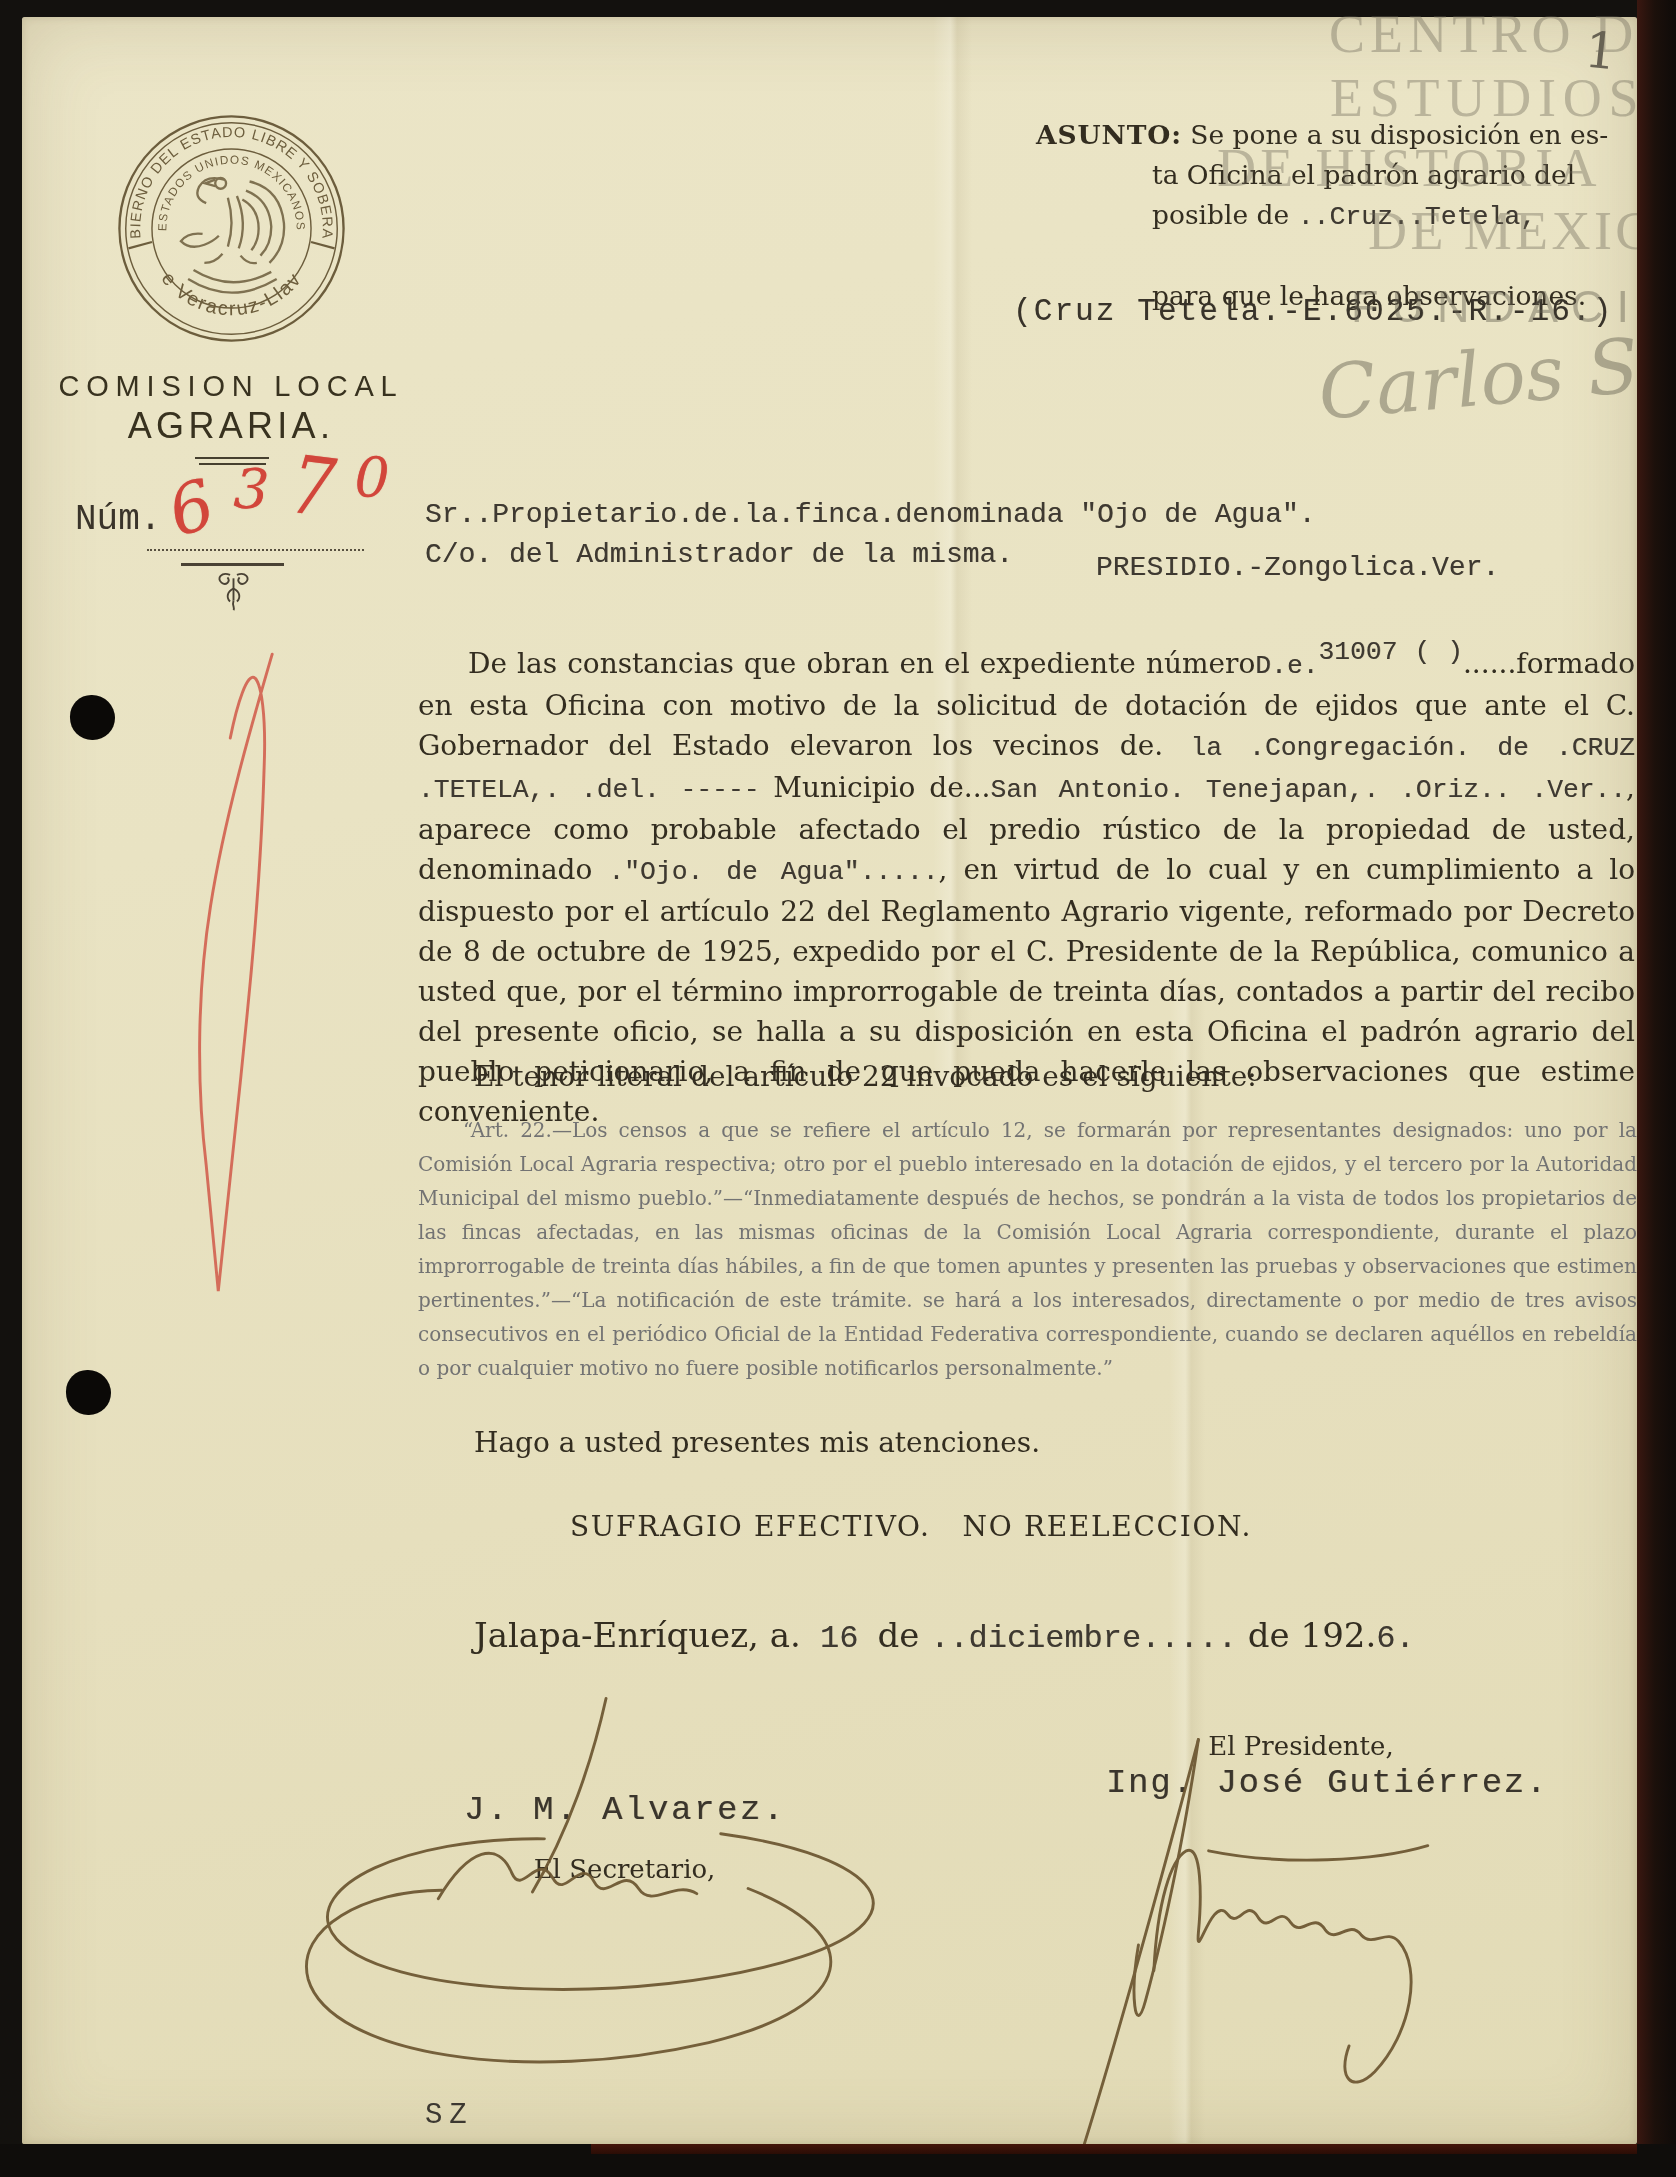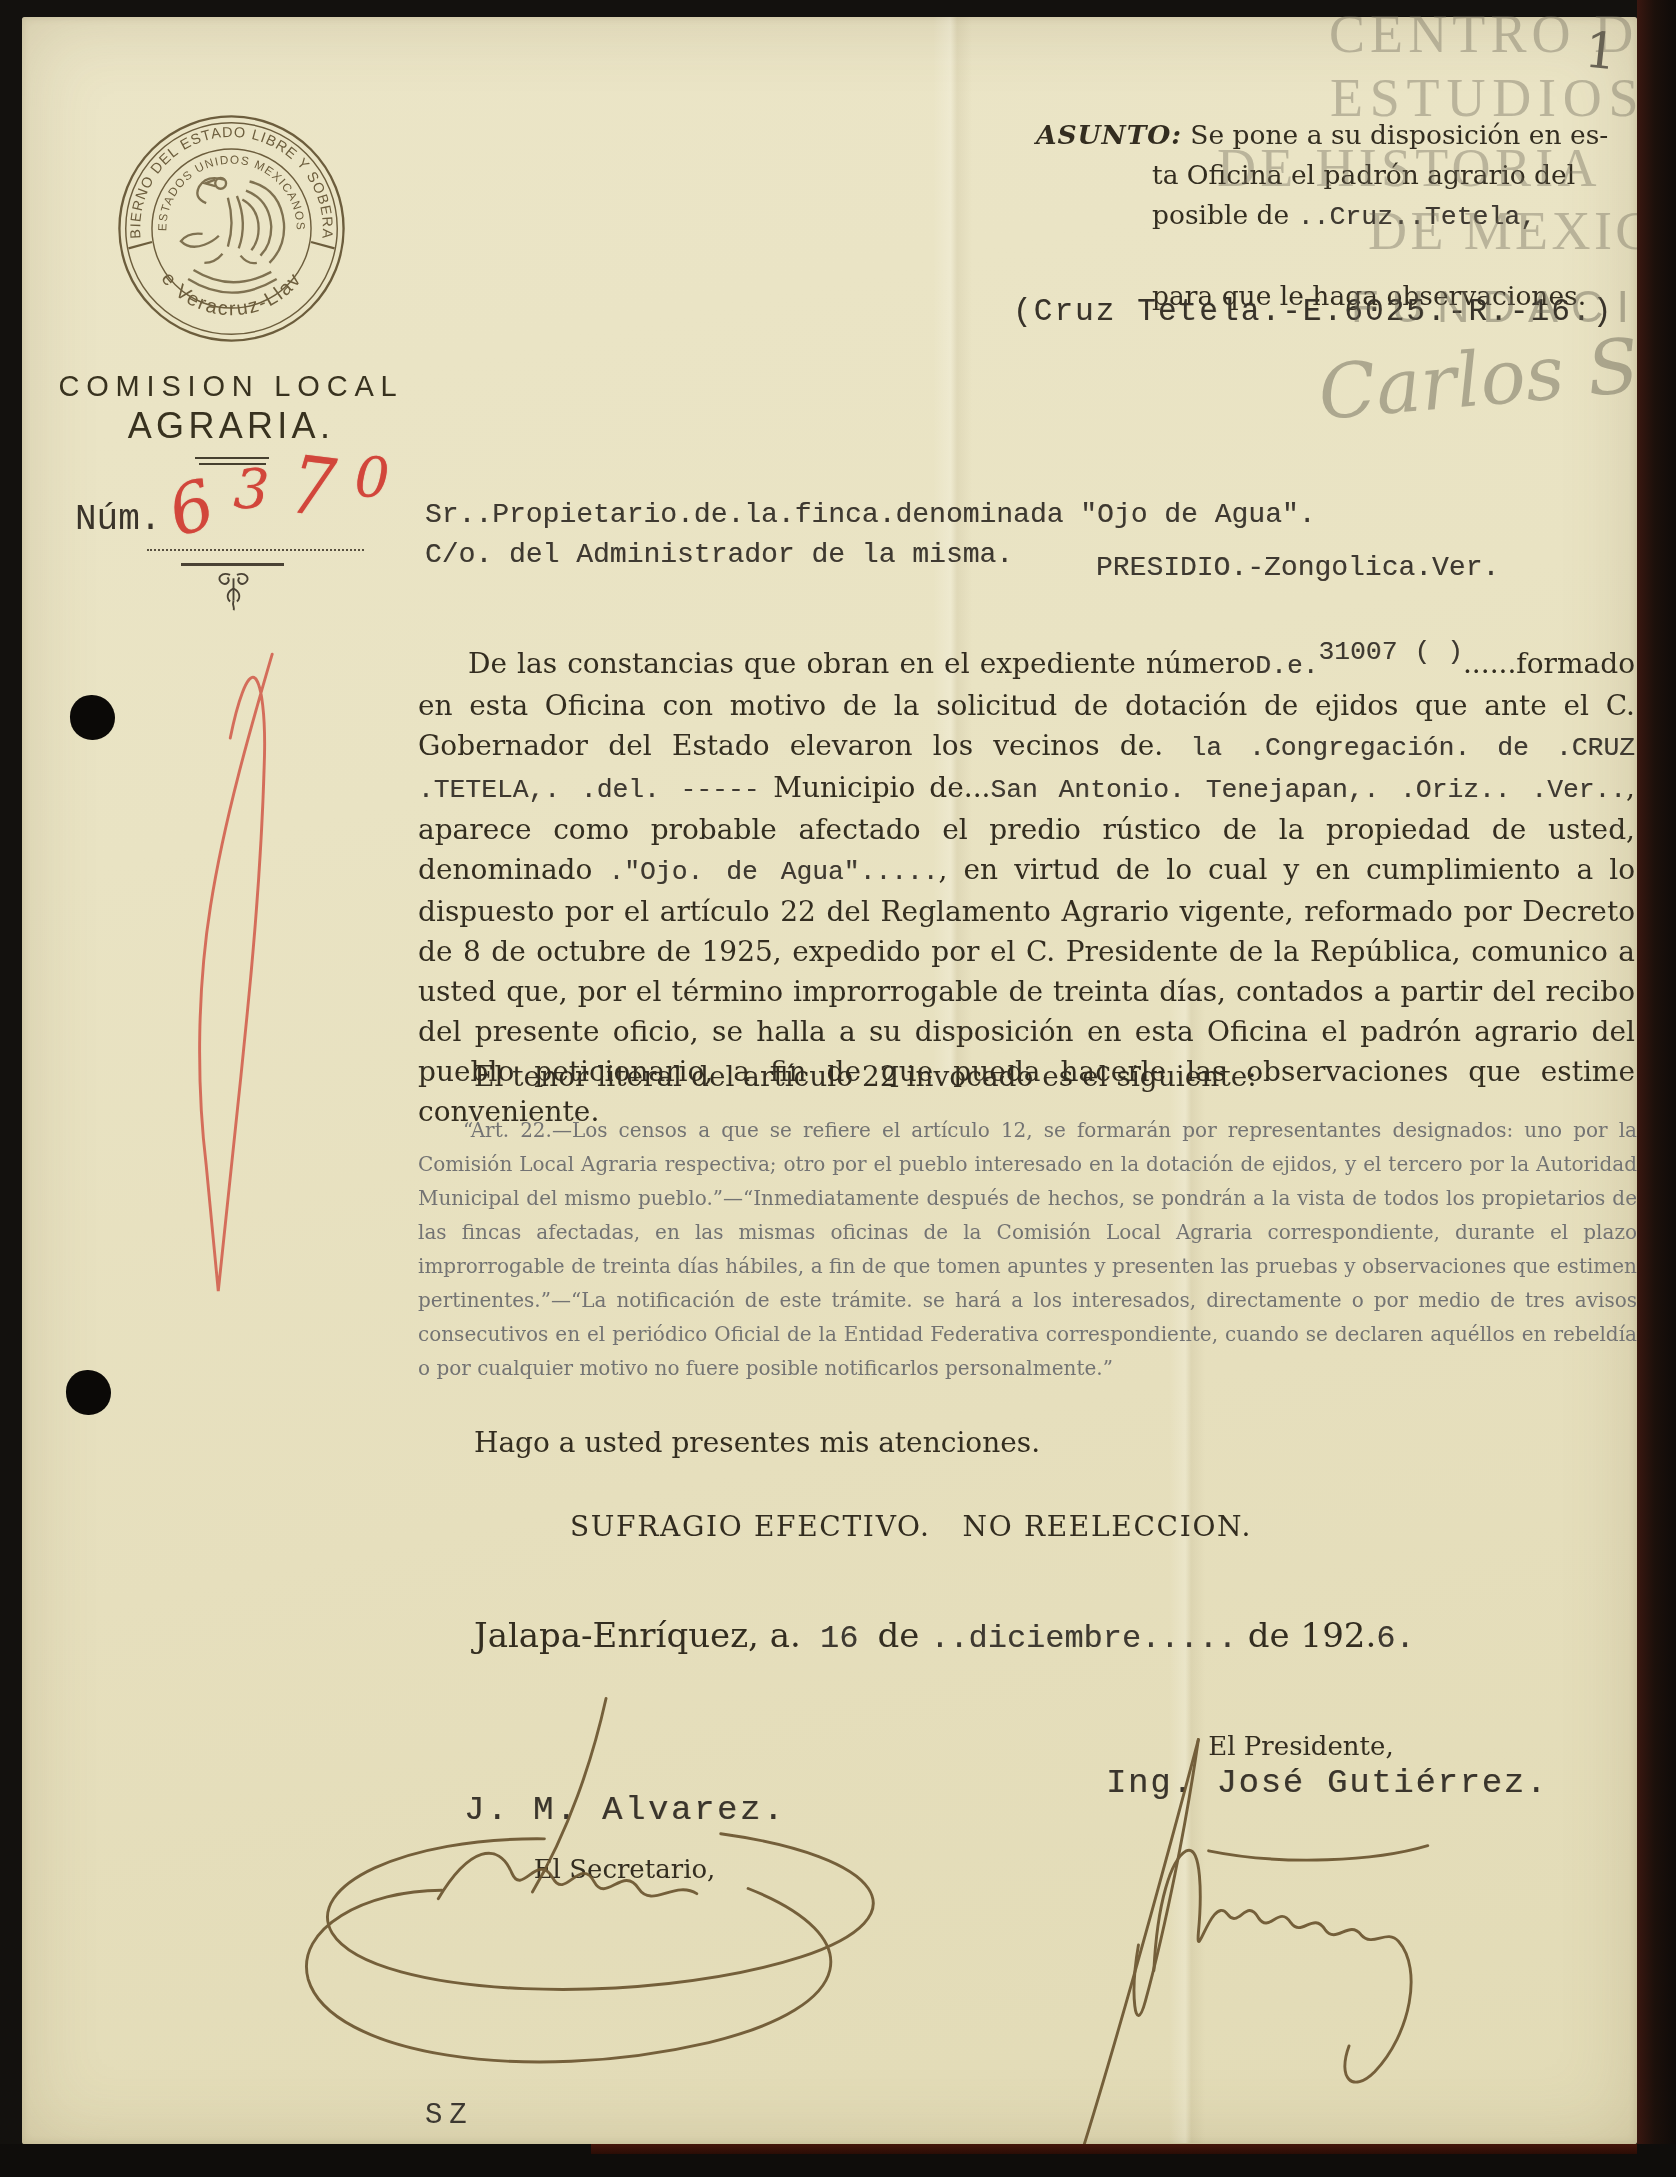--- a/index.html
+++ b/index.html
@@ -34,21 +34,21 @@
     text-shadow:0 0 0.9px rgba(210,70,60,.6);white-space:nowrap;}
   .red-num span{display:inline-block;}
   .rd1{transform:rotate(-14deg) translateY(5.1px);}
   .rd2{transform:rotate(6deg) translateY(-15.4px);font-size:55px;}
   .rd3{transform:rotate(10deg) translateY(-10.3px) scaleY(1.18);}
   .rd4{transform:rotate(4deg) translateY(-20.5px);font-size:55px;}
   .mini-rule{position:absolute;left:181px;top:563px;width:103px;height:2.6px;background:#4a4234;}
 
   .asunto{position:absolute;left:1036px;top:115px;width:531px;font-size:26.5px;color:#332d20;line-height:40px;}
   .asunto .row{position:absolute;white-space:nowrap;}
-  .asunto-label{font-weight:bold;letter-spacing:0.9px;font-style:italic;}
+  .asunto-label{font-weight:bold;letter-spacing:0.9px;}
   .typed{font-family:"Liberation Mono",monospace;color:#3e3931;text-shadow:0.3px 0.3px 0.5px rgba(55,48,38,.45);}
   .fileref{position:absolute;left:1013px;top:250px;font-family:"Liberation Mono",monospace;
     font-size:31px;letter-spacing:2.1px;color:#38332a;white-space:nowrap;
     text-shadow:0.3px 0.3px 0.6px rgba(55,48,38,.4);margin-top:44px;}
   .pencil-1{position:absolute;left:1585px;top:22px;font-size:50px;color:rgba(72,68,58,.8);
     transform:rotate(6deg);font-family:"DejaVu Serif",serif;}
 
   .addr{position:absolute;font-family:"Liberation Mono",monospace;font-size:28px;color:#3e3931;
     white-space:nowrap;text-shadow:0.3px 0.3px 0.5px rgba(55,48,38,.45);}
   .addr1{left:425px;top:499px;}

